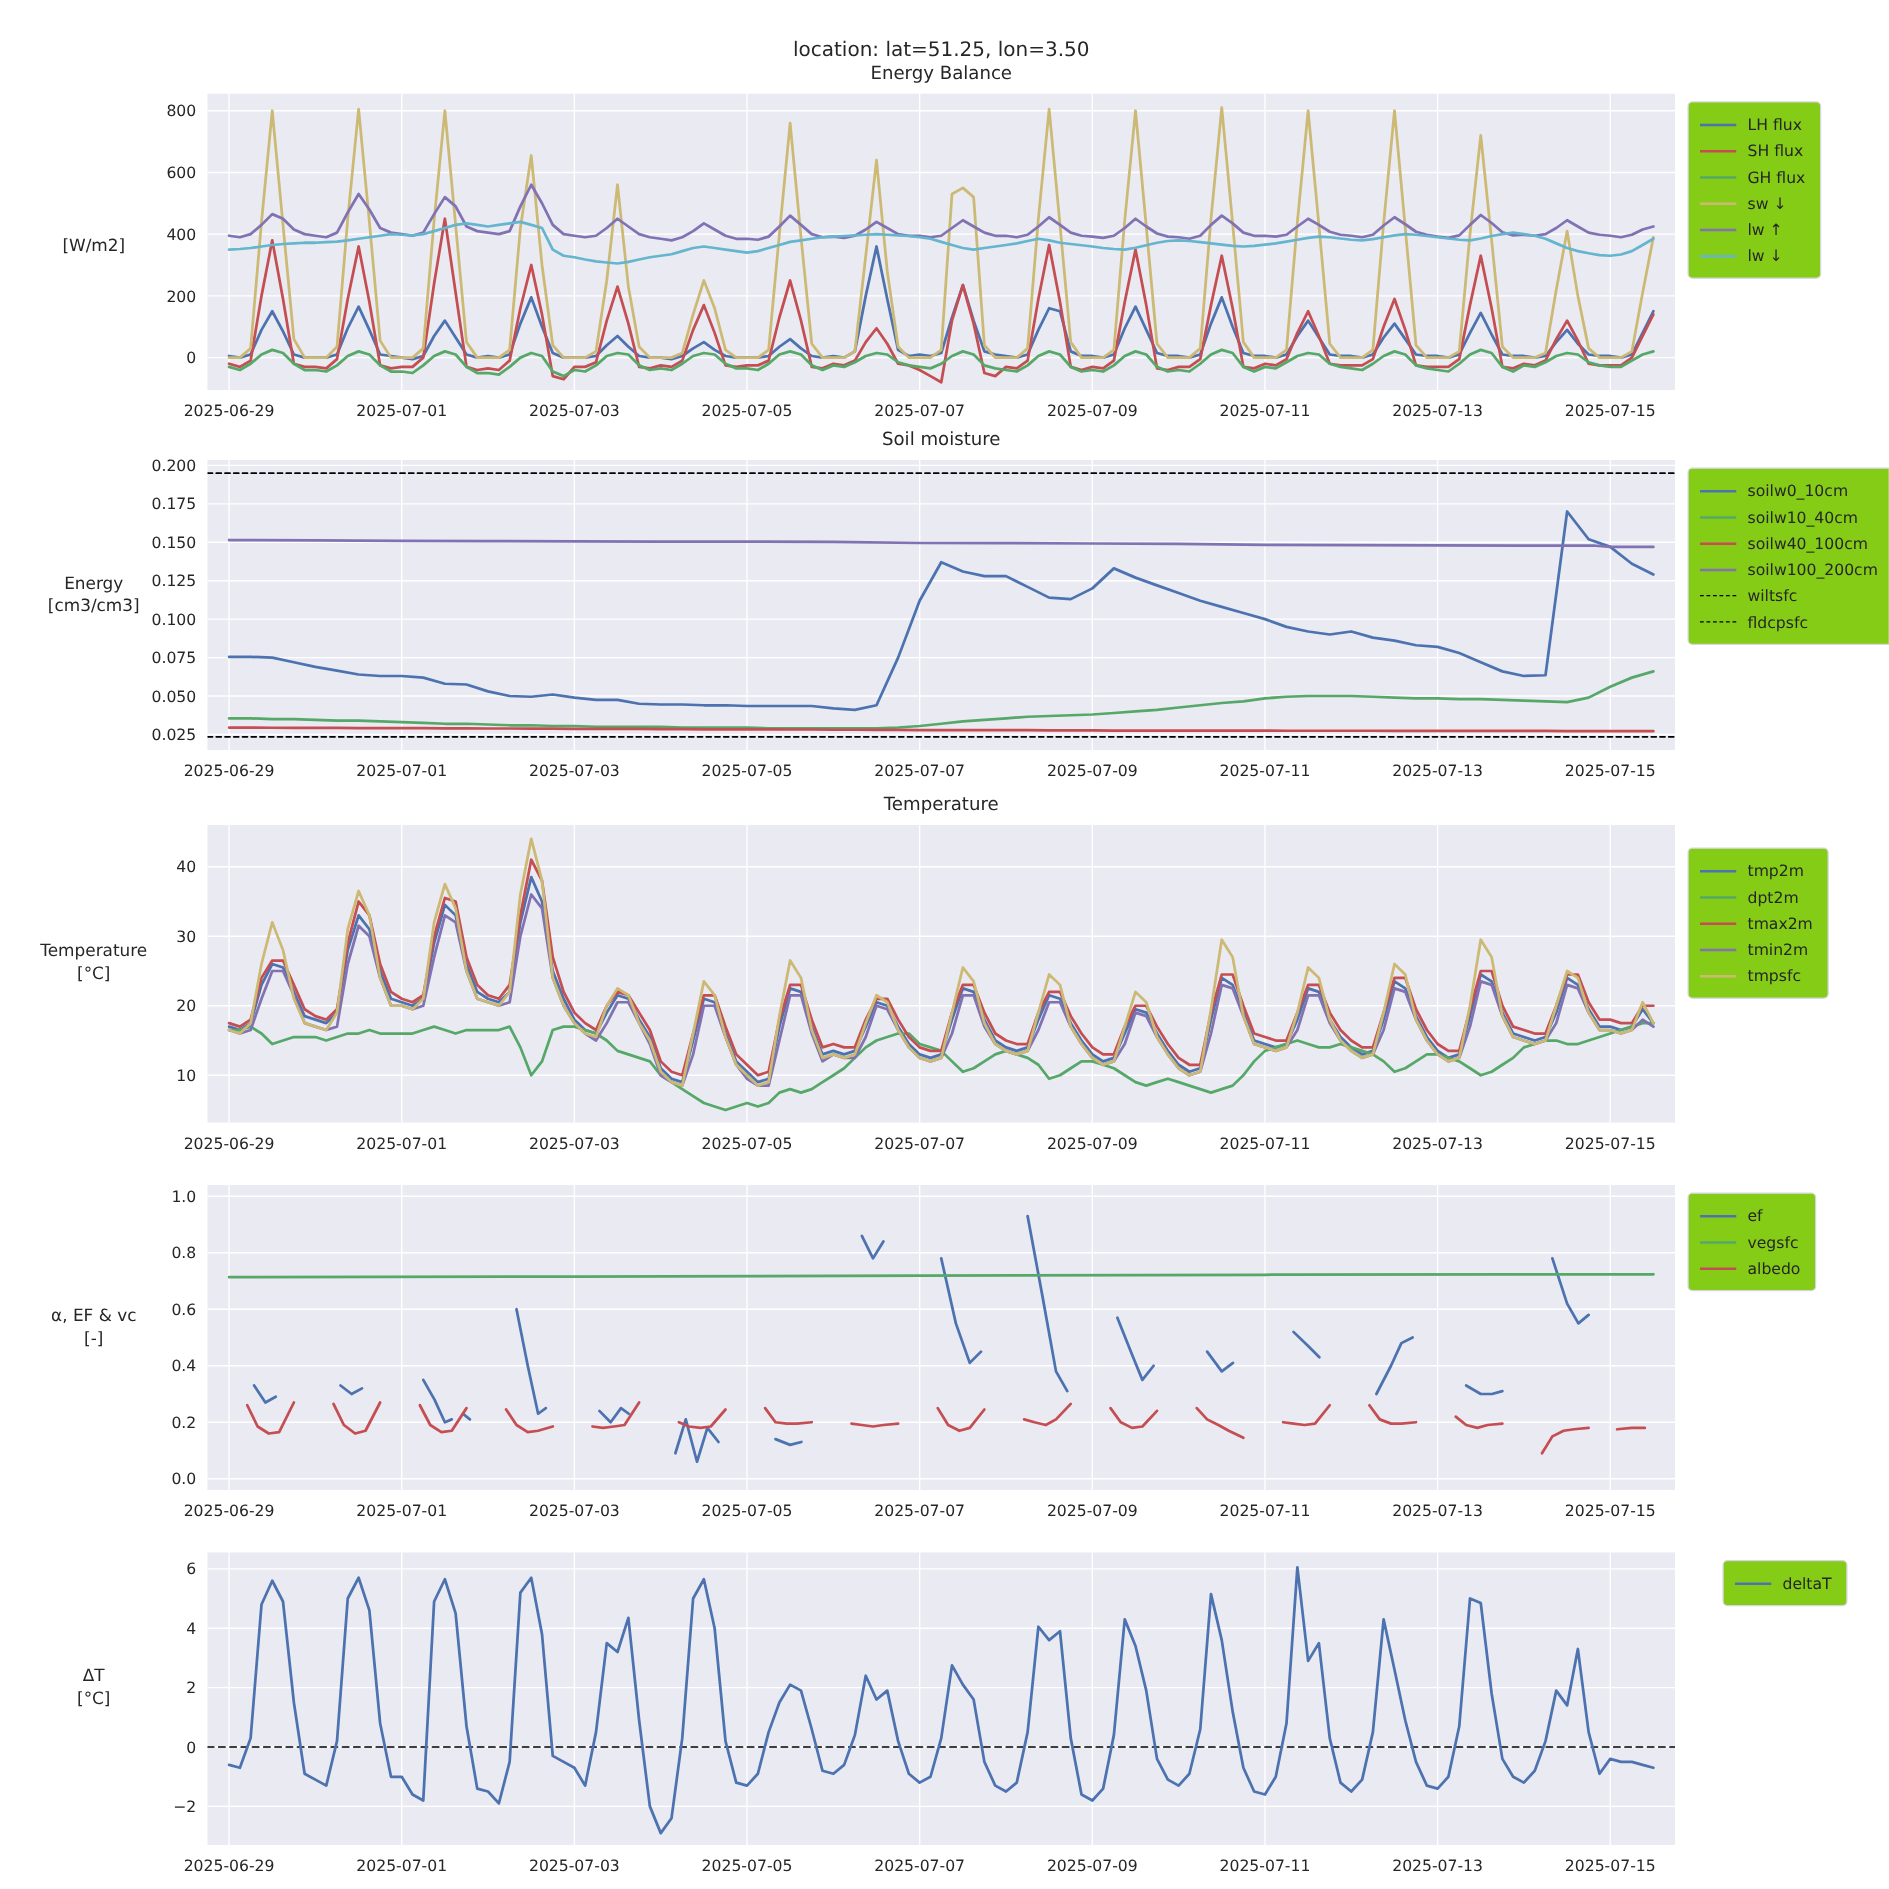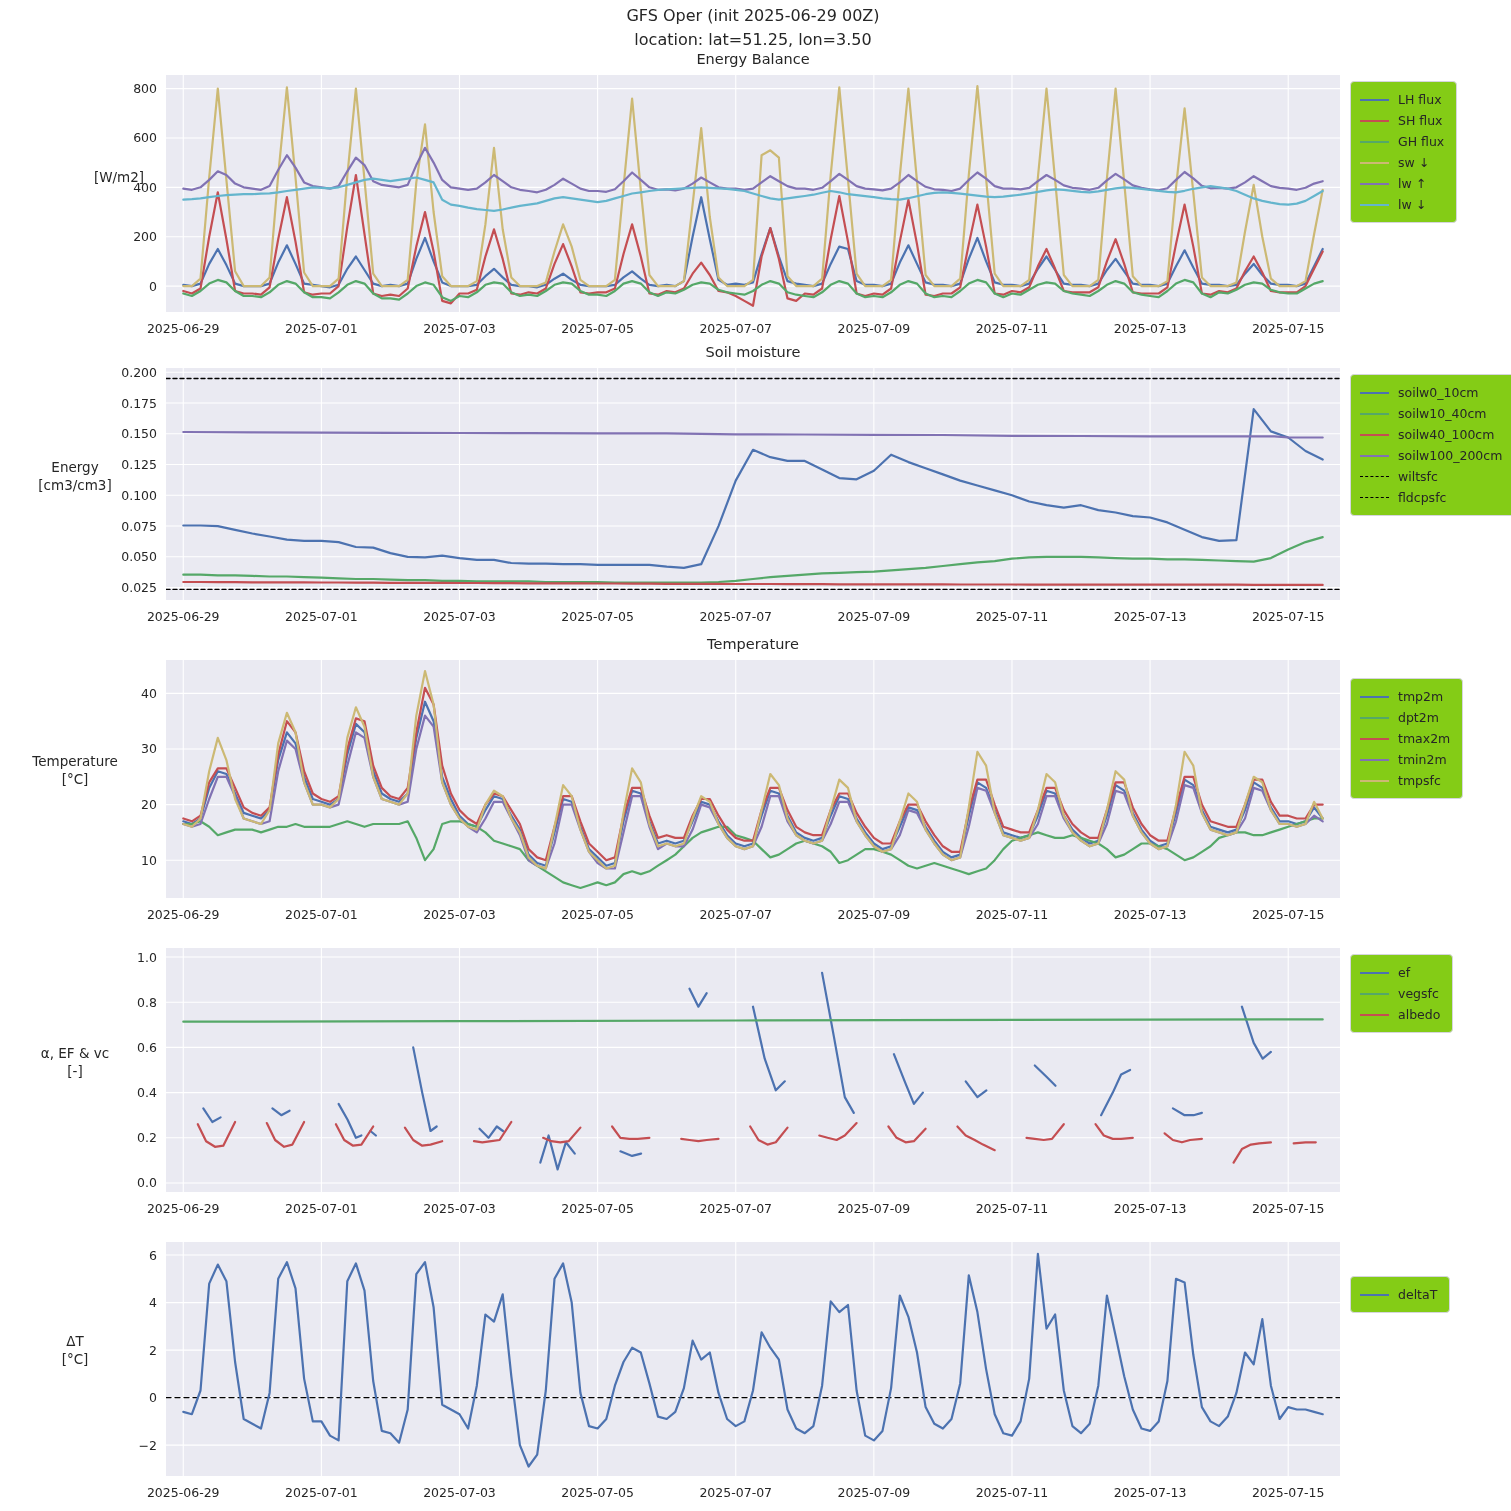--- a/index.html
+++ b/index.html
@@ -245,28 +245,27 @@
         <text x="459.5" y="1497" text-anchor="middle" font-size="12.5px" fill="#262626">2025-07-03</text>
         <text x="597.6176470588235" y="1497" text-anchor="middle" font-size="12.5px" fill="#262626">2025-07-05</text>
         <text x="735.7352941176471" y="1497" text-anchor="middle" font-size="12.5px" fill="#262626">2025-07-07</text>
         <text x="873.8529411764705" y="1497" text-anchor="middle" font-size="12.5px" fill="#262626">2025-07-09</text>
         <text x="1011.9705882352941" y="1497" text-anchor="middle" font-size="12.5px" fill="#262626">2025-07-11</text>
         <text x="1150.0882352941176" y="1497" text-anchor="middle" font-size="12.5px" fill="#262626">2025-07-13</text>
         <text x="1288.2058823529412" y="1497" text-anchor="middle" font-size="12.5px" fill="#262626">2025-07-15</text>
       </g>
     </svg>
 
-  <div class="suptitle" style="top:6px;">GFS Oper (init 2025-06-29 00Z)</div>
   <div class="suptitle" style="top:30px;">location: lat=51.25, lon=3.50</div>
 
   <div class="panel-title" style="top:51px;">Energy Balance</div>
   <div class="panel-title" style="top:344px;">Soil moisture</div>
   <div class="panel-title" style="top:636px;">Temperature</div>
 
-  <div class="ylabel" style="top:168px;padding-left:44px;">[W/m2]</div>
+  <div class="ylabel" style="top:188px;">[W/m2]</div>
   <div class="ylabel" style="top:458px;">Energy
 [cm3/cm3]</div>
   <div class="ylabel" style="top:752px;">Temperature
 [°C]</div>
   <div class="ylabel" style="top:1044px;">α, EF &amp; vc
 [-]</div>
   <div class="ylabel" style="top:1332px;">ΔT
 [°C]</div>
 <div class="legend" style="top: 81px;">
       <div class="legend-item">
@@ -349,19 +348,19 @@
       </div>
       <div class="legend-item">
         <span class="swatch" style="border-top-color: rgb(85, 168, 104);"></span>
         <span>vegsfc</span>
       </div>
       <div class="legend-item">
         <span class="swatch" style="border-top-color: rgb(196, 78, 82);"></span>
         <span>albedo</span>
       </div>
     </div>
-    <div class="legend" style="top: 1276px;">
+    <div class="legend" style="top: 1248px; margin-left: 28px;">
       <div class="legend-item">
         <span class="swatch" style="border-top-color: rgb(76, 114, 176);"></span>
         <span>deltaT</span>
       </div>
     </div>
   </div>
 
 </body></html>

